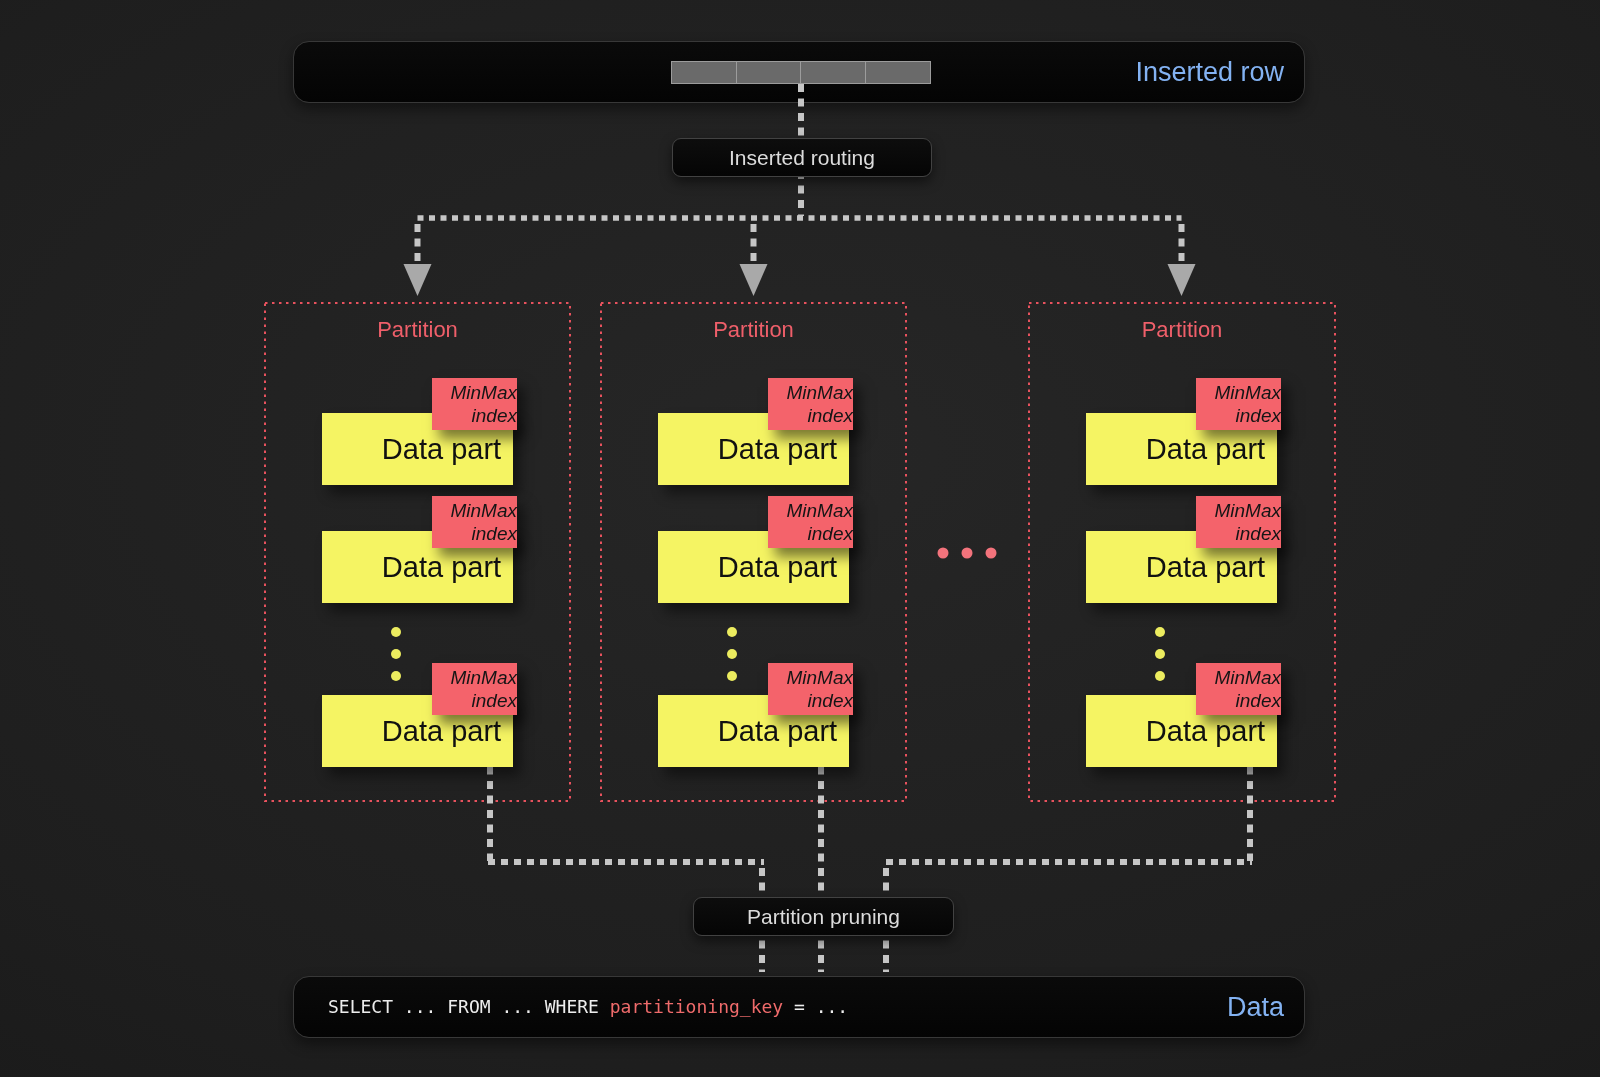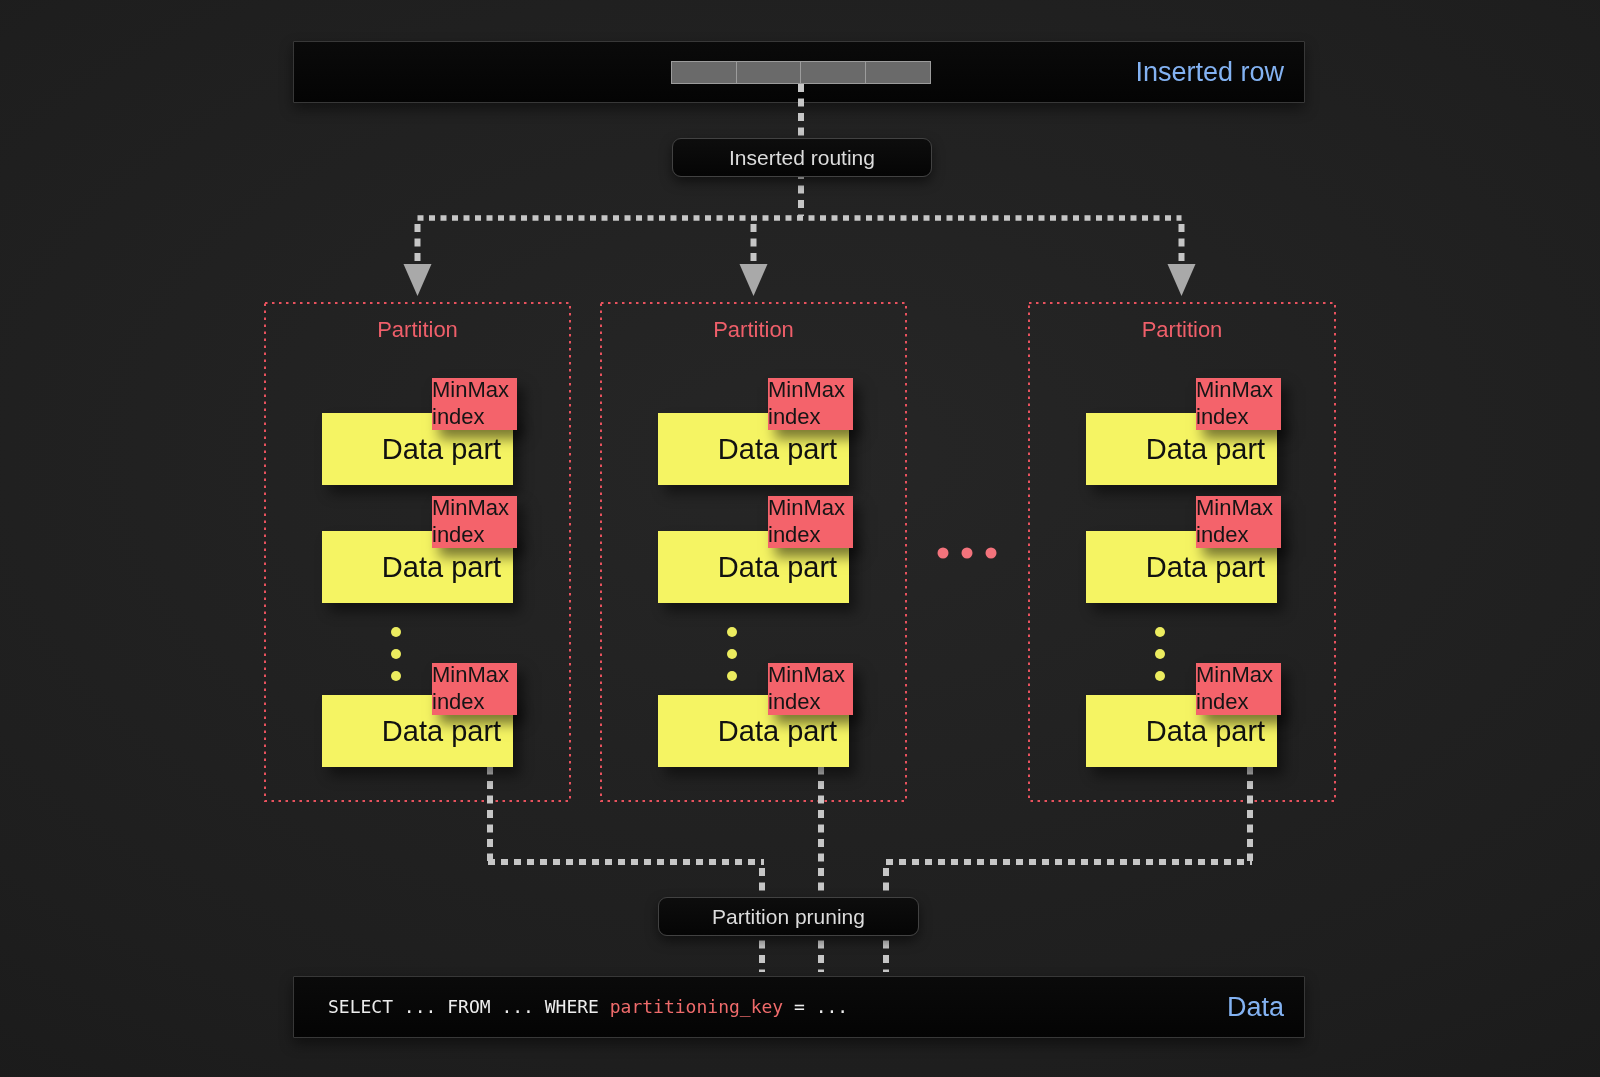--- a/index.html
+++ b/index.html
@@ -3,21 +3,21 @@
 <meta charset="utf-8">
 <style>
   html,body{margin:0;padding:0;background:#141414;}
   .canvas{
     position:relative;width:1600px;height:1077px;overflow:hidden;
     background:radial-gradient(120% 105% at 50% 42%, #262626 0%, #1e1e1e 55%, #151515 100%);
     font-family:"Liberation Sans", sans-serif;
   }
   .panel{
     position:absolute;background:linear-gradient(180deg,#0a0a0a,#040404);
-    border:1px solid #383838;border-radius:1px;
+    border:1px solid #383838;border-radius:16px;
     box-shadow:0 6px 14px rgba(0,0,0,0.45);
   }
   .top-box{left:293px;top:41px;width:1010px;height:60px;}
   .query-box{left:293px;top:976px;width:1010px;height:60px;}
   .cells{position:absolute;left:377px;top:19px;display:flex;}
   .cell{width:64px;height:21px;background:#6a6a6a;border:1.5px solid #9c9c9c;margin-left:-1.5px;}
   .cell:first-child{margin-left:0;}
   .blue-label{
     position:absolute;right:20px;top:0;height:60px;line-height:60px;
     color:#83b2f2;font-size:27px;
@@ -29,37 +29,37 @@
   }
   .query-line .key{color:#ef6b6b;}
   .tag{
     position:absolute;background:linear-gradient(180deg,#0d0d0d,#050505);
     border:1px solid #424242;border-radius:9px;
     color:#dcdcdc;font-size:21px;text-align:center;
     box-shadow:0 5px 12px rgba(0,0,0,0.5);
     display:flex;align-items:center;justify-content:center;
   }
   .tag-routing{left:672px;top:138px;width:258px;height:37px;}
-  .tag-pruning{left:658px;top:897px;width:259px;height:37px;}
+  .tag-pruning{left:693px;top:897px;width:259px;height:37px;}
   svg.overlay{position:absolute;left:0;top:0;z-index:3;}
   .partition{position:absolute;top:303px;width:305px;height:498px;z-index:4;}
   .partition-title{
     position:absolute;top:14px;left:0;width:100%;text-align:center;
     color:#ef5f6a;font-size:22px;
   }
   .datapart{
     position:absolute;left:57px;width:143px;height:72px;background:#f5f463;
     color:#111;font-size:29px;display:flex;align-items:center;justify-content:center;
     box-shadow:7px 9px 12px rgba(0,0,0,0.45);z-index:1;padding-left:48px;
   }
   .minmax{
     position:absolute;left:167px;width:85px;height:52px;background:#f4636b;
-    color:#151515;font-size:22px;line-height:1.22;text-align:left;
+    color:#151515;font-size:19px;line-height:1.22;text-align:right;
     display:flex;align-items:center;justify-content:center;
-    box-shadow:7px 9px 12px rgba(0,0,0,0.5);z-index:2;
+    box-shadow:7px 9px 12px rgba(0,0,0,0.5);z-index:2;font-style:italic;
   }
   .dp1{top:110px;} .mm1{top:75px;}
   .dp2{top:228px;} .mm2{top:193px;}
   .dp3{top:392px;} .mm3{top:360px;}
   .z-top{z-index:5;}
 </style>
 </head>
 <body>
 
 <div class="canvas">

